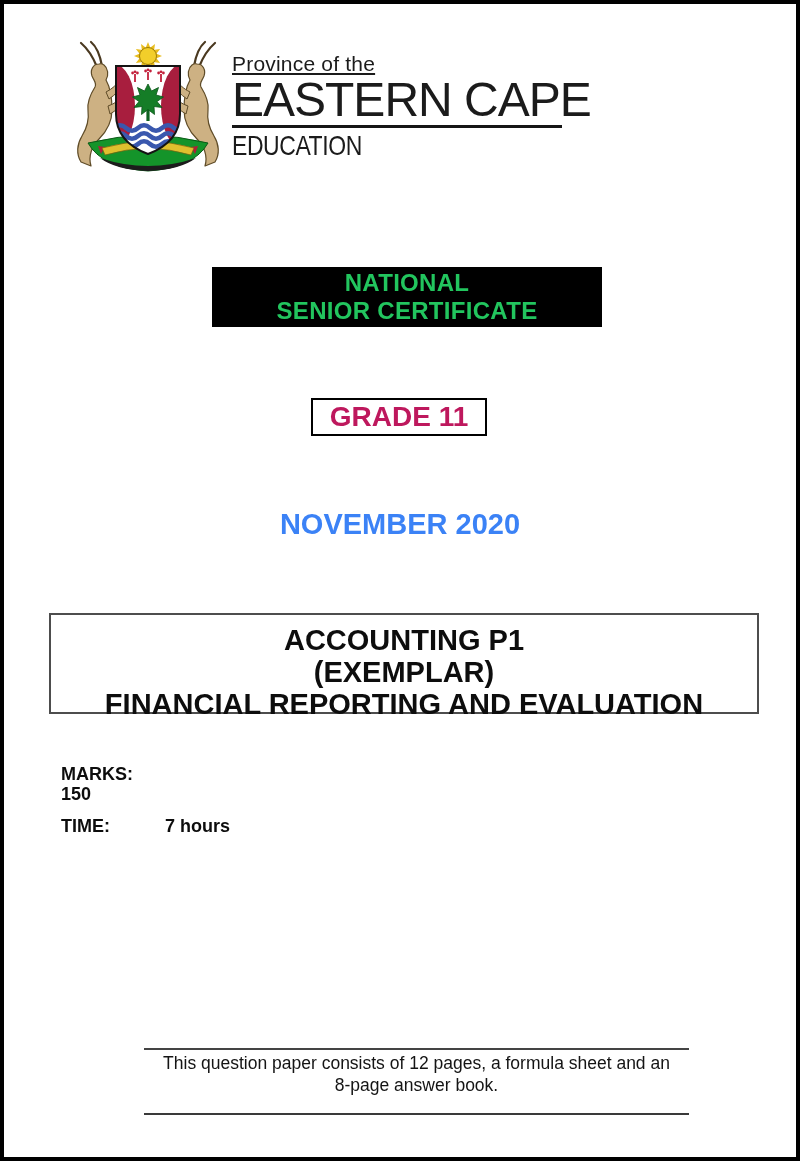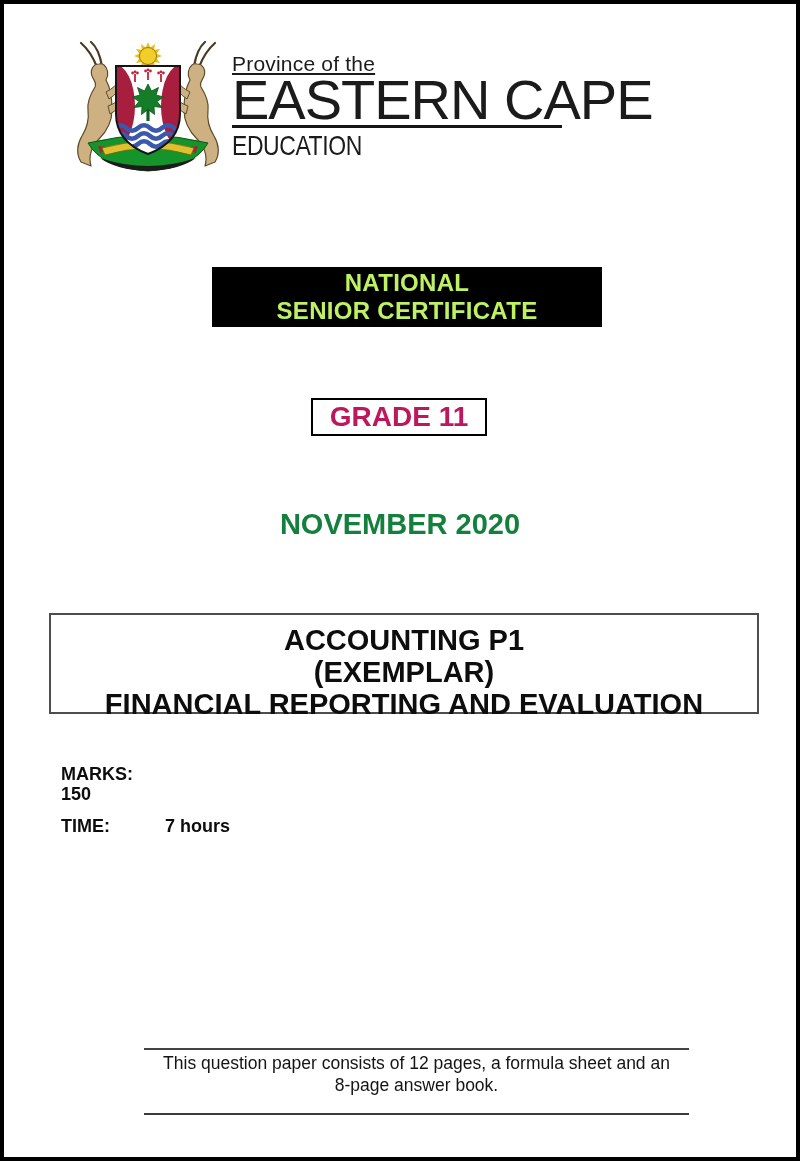--- a/index.html
+++ b/index.html
@@ -16,49 +16,49 @@
     background: #ffffff;
     border: 4px solid #000;
     overflow: hidden;
   }
 
   
   .arms { position: absolute; left: 60px; top: 36px; }
   .logo-text { position: absolute; left: 228px; top: 48px; color: #1b1b1b; }
   .province { font-size: 21px; line-height: 23px; letter-spacing: 0.2px; text-decoration: underline; }
   .region {
-    font-size: 56px; line-height: 44px; letter-spacing: -1px;
+    font-size: 48px; line-height: 44px; letter-spacing: -1px;
     margin-top: 3px; white-space: nowrap;
   }
   .logo-rule { width: 330px; height: 3px; background: #161616; margin-top: 3px; }
   .department {
     display: inline-block; font-size: 28px; line-height: 28px; margin-top: 4px;
     transform: scaleX(0.82); transform-origin: 0 50%; letter-spacing: -0.5px;
     white-space: nowrap;
   }
 
   
   .banner {
     position: absolute; left: 208px; top: 263px; width: 390px; height: 60px;
-    background: #000; color: #bef264; text-align: center;
+    background: #000; color: #22c55e; text-align: center;
     font-weight: bold; font-size: 24px; line-height: 28px; padding-top: 2px;
     letter-spacing: 0.3px;
   }
 
   
   .grade-box {
     position: absolute; left: 307px; top: 394px; width: 176px; height: 38px;
     border: 2px solid #000; text-align: center;
     font-weight: bold; font-size: 28px; line-height: 33px; color: #be185d;
   }
 
   
   .session {
     position: absolute; left: 0; top: 504px; width: 100%;
-    text-align: center; font-weight: bold; font-size: 29px; color: #15803d;
+    text-align: center; font-weight: bold; font-size: 29px; color: #3b82f6;
   }
 
   
   .subject-box {
     position: absolute; left: 45px; top: 609px; width: 710px; height: 101px;
     border: 2px solid #4d4d4d; text-align: center;
     font-weight: bold; font-size: 29px; line-height: 32px; color: #0d0d0d;
     padding-top: 9px;
   }
 

